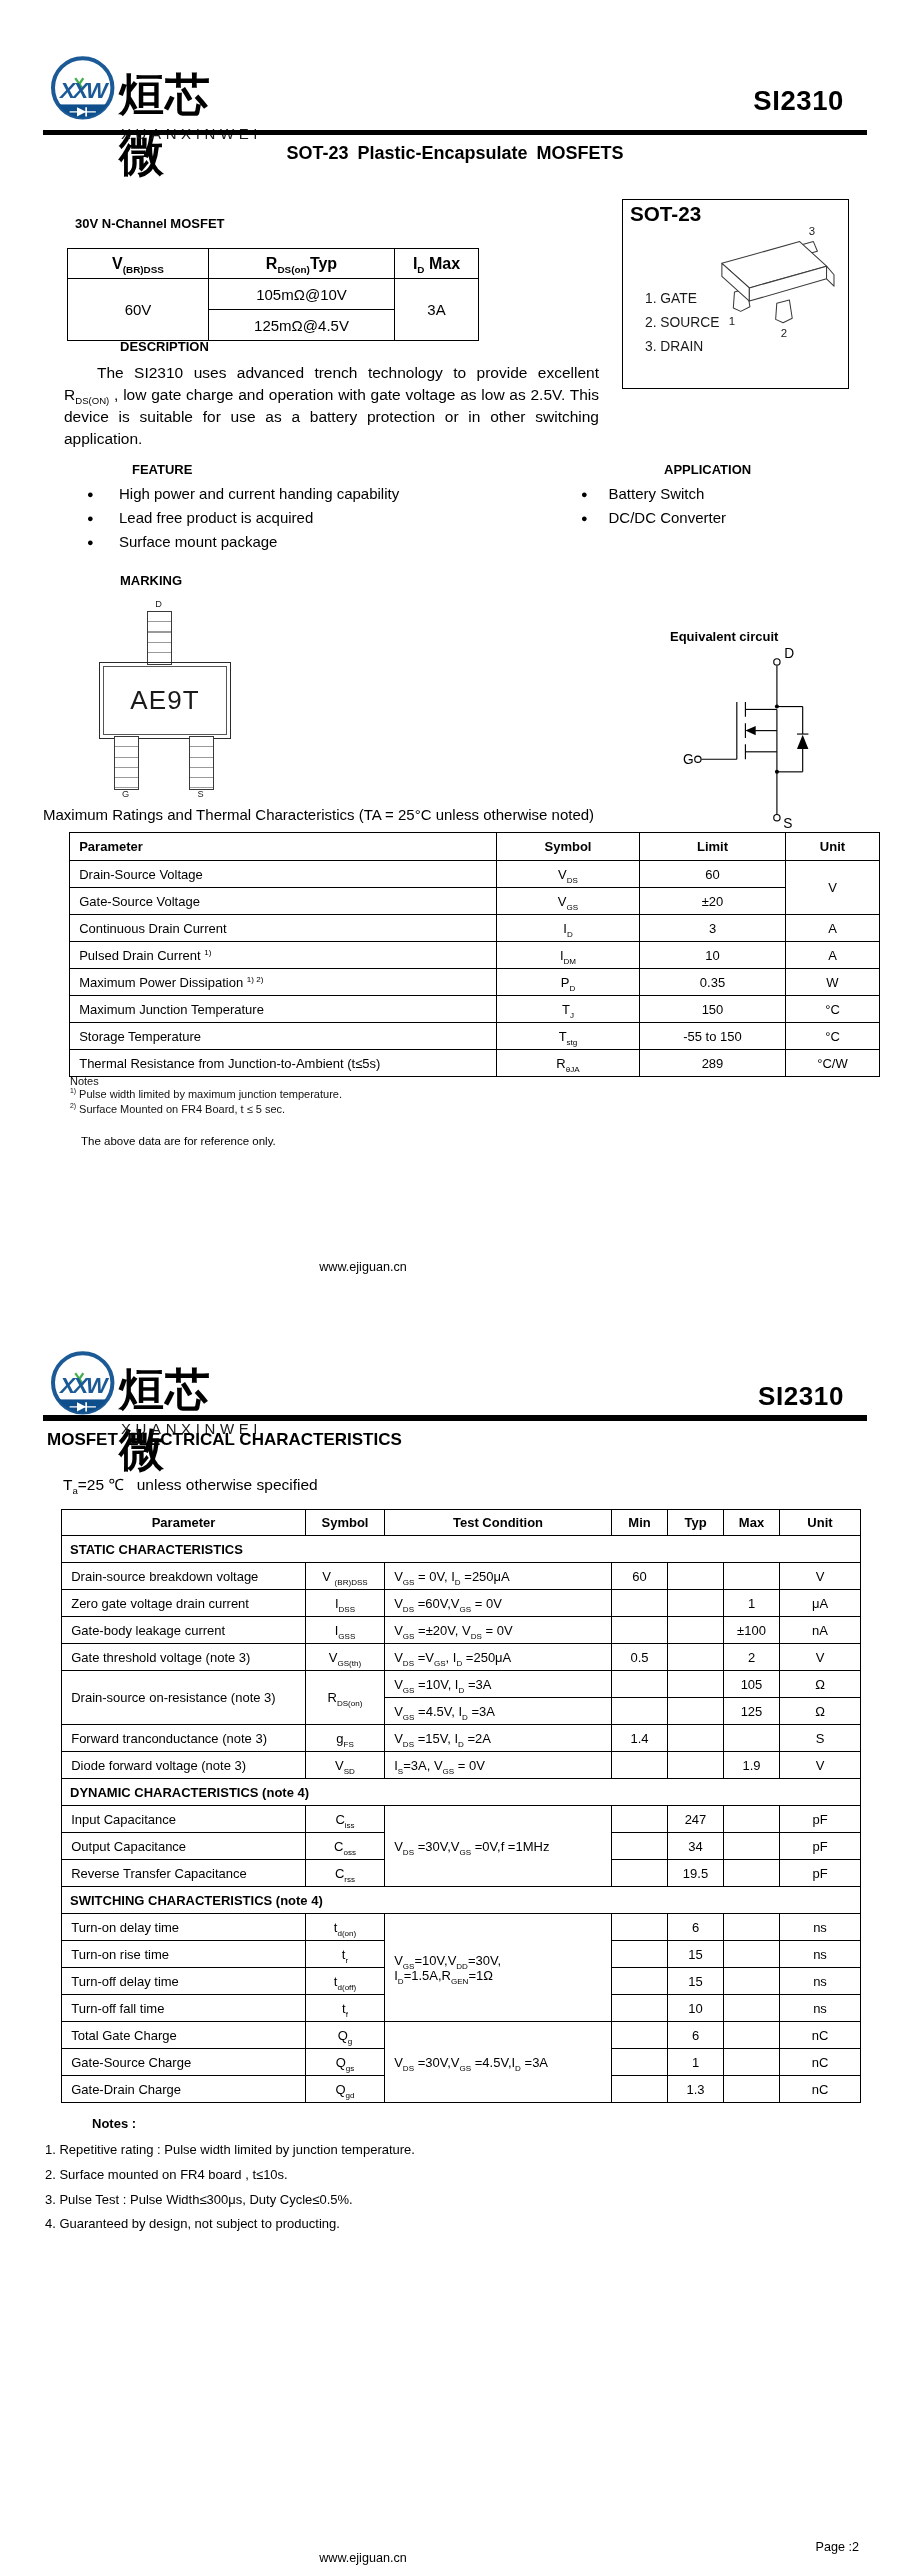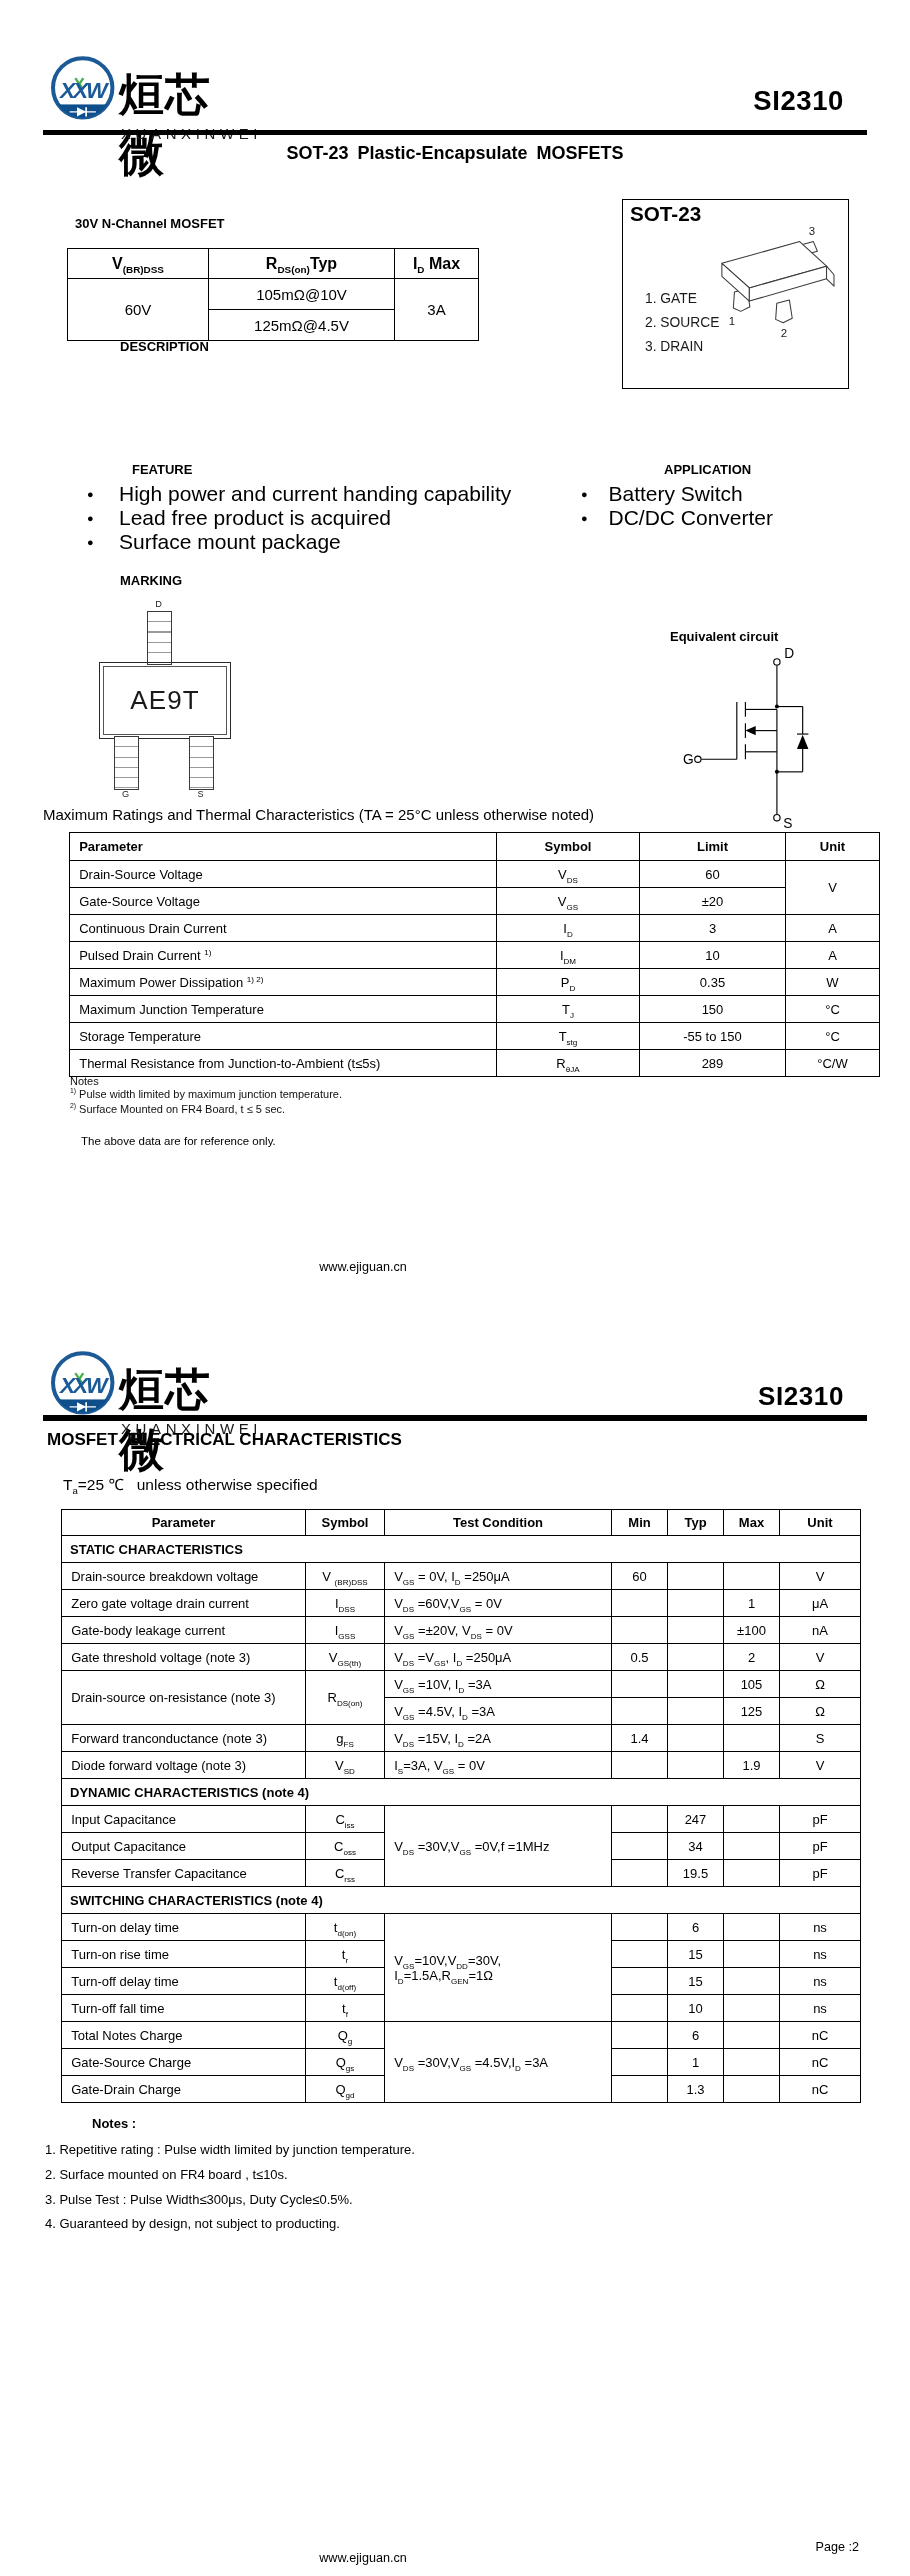--- a/index.html
+++ b/index.html
@@ -37,21 +37,21 @@
   .elec td.sec{text-align:left;font-weight:bold;padding-left:8px;}
 
   
   .sotbox{position:absolute;border:1.1px solid #000;background:#fff;}
   .sotbox .lbl{position:absolute;left:6.9px;top:2.3px;font-size:20.7px;font-weight:bold;}
   .sotbox .pins{position:absolute;left:22px;top:87px;font-size:13.8px;line-height:24px;color:#1a1a1a;}
 
   
   .blist .item{display:flex;align-items:flex-start;line-height:24px;}
   .blist .dot{width:32px;font-size:11px;line-height:24px;}
-  .blist .txt{font-size:21px;line-height:24px;}
+  .blist .txt{font-size:15px;line-height:24px;}
 
   
   .mark-fig{position:absolute;width:132px;height:207px;}
   .mark-fig .dlbl{position:absolute;left:48px;top:0;width:23px;text-align:center;font-size:9.2px;color:#222;}
   .lead{position:absolute;border:1.1px solid #3a3a3a;background:
         repeating-linear-gradient(to bottom,#fff 0 9.2px,#9a9a9a 9.2px 10.3px);}
   .mark-fig .body{position:absolute;left:0;top:63px;width:130px;height:75px;border:1.7px solid #2a2a2a;}
   .mark-fig .body .inner{position:absolute;left:2.9px;top:2.9px;right:2.9px;bottom:2.9px;border:0.6px solid #555;
         display:flex;align-items:center;justify-content:center;font-size:26px;color:#1a1a1a;letter-spacing:1.1px;}
   .mark-fig .plbl{position:absolute;top:190px;width:23px;text-align:center;font-size:9.2px;color:#222;}
@@ -137,20 +137,21 @@
       </g>
       <g font-family="Liberation Sans, sans-serif" font-size="20" fill="#1a1a1a">
         <text x="192" y="22">3</text>
         <text x="52" y="180">1</text>
         <text x="143" y="200">2</text>
       </g>
     </svg>
   </div>
 
   <div class="abs bold" style="left:73px;top:339px;font-size:13px;">DESCRIPTION</div>
+  <div class="abs" style="left:64px;top:362px;width:535px;font-size:15.5px;line-height:22px;text-align:justify;text-indent:33px;">The SI2310 uses advanced trench technology to provide excellent R<sub>DS(ON)</sub> , low gate charge and operation with gate voltage as low as 2.5V. This device is suitable for use as a battery protection or in other switching application.</div>
 
   <div class="abs bold" style="left:85px;top:462px;font-size:13px;">FEATURE</div>
   <div class="abs blist" style="left:87px;top:482px;">
     <div class="item">
         <span class="dot">●</span>
         <span class="txt">High power and current handing capability</span>
       </div>
     <div class="item">
         <span class="dot">●</span>
         <span class="txt">Lead free product is acquired</span>
@@ -476,21 +477,21 @@
         </tr>
         <tr>
           <td class="tl">Turn-off fall time</td>
           <td>t<sub>f</sub></td>
           <td></td>
           <td>10</td>
           <td></td>
           <td>ns</td>
         </tr>
         <tr>
-          <td class="tl">Total Notes Charge</td>
+          <td class="tl">Total Gate Charge</td>
           <td>Q<sub>g</sub></td>
           <td rowspan="3" class="tl">V<sub>DS</sub> =30V,V<sub>GS</sub> =4.5V,I<sub>D</sub> =3A</td>
           <td></td>
           <td>6</td>
           <td></td>
           <td>nC</td>
         </tr>
         <tr>
           <td class="tl">Gate-Source Charge</td>
           <td>Q<sub>gs</sub></td>

